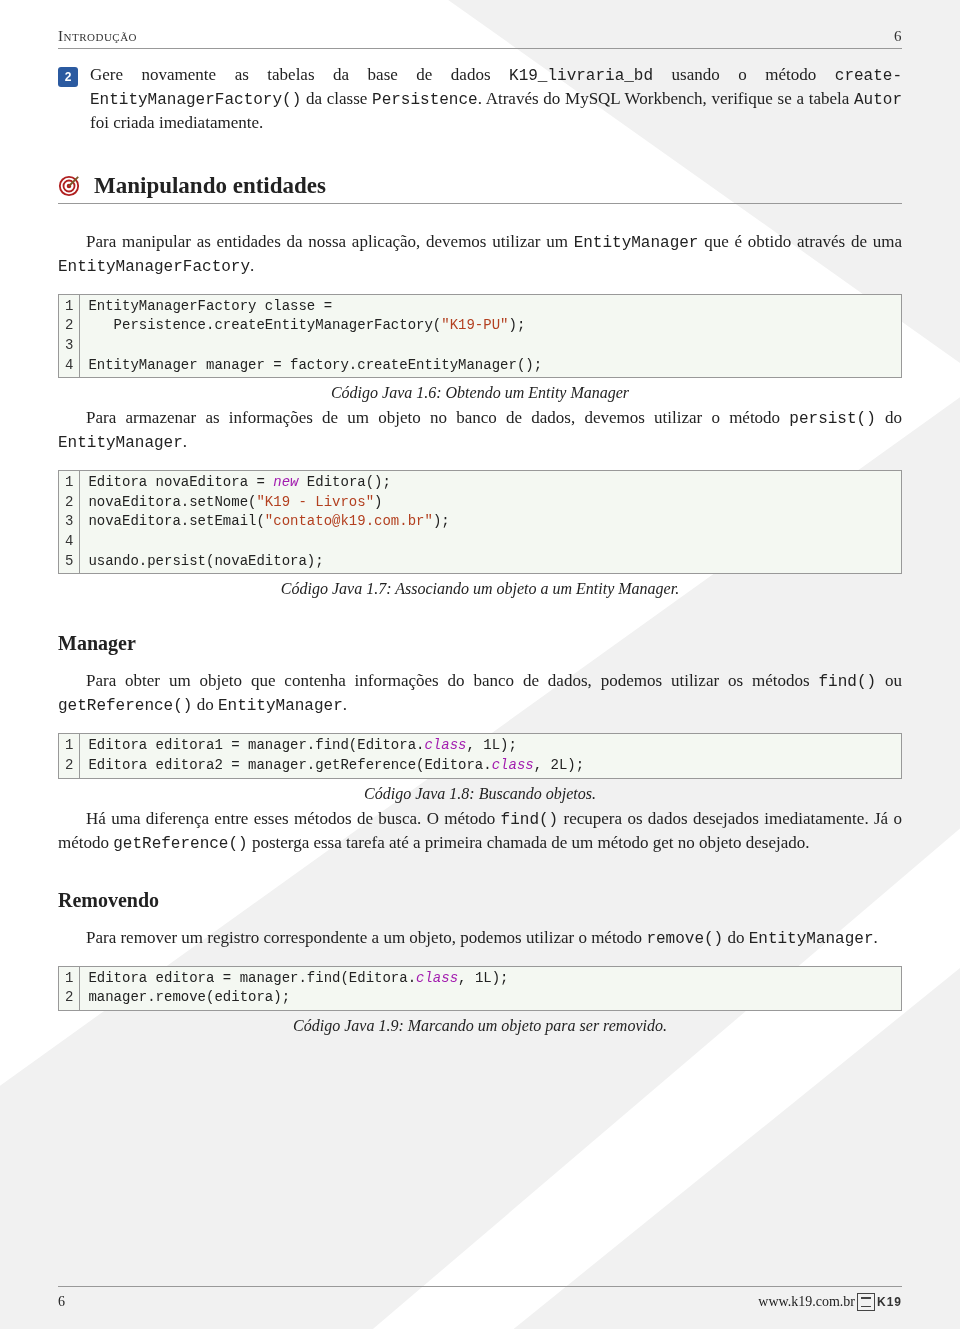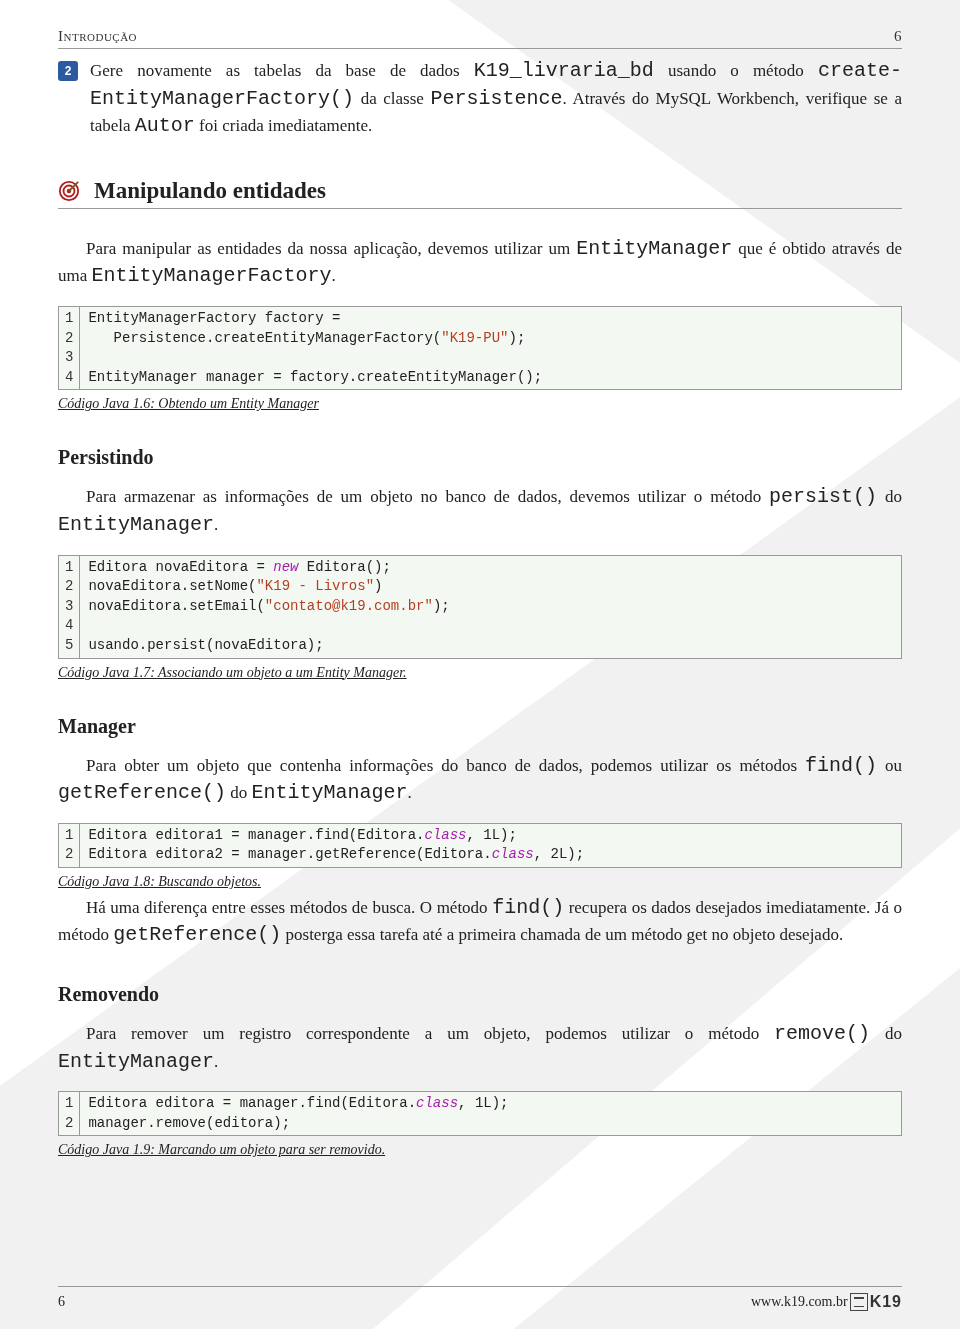--- a/index.html
+++ b/index.html
@@ -27,21 +27,21 @@
   }
   .header-row {
     display: flex;
     justify-content: space-between;
     align-items: baseline;
     font-variant: small-caps;
     font-size: 15px;
     color: #333;
     border-bottom: 1px solid #999;
     padding-bottom: 3px;
-    margin-bottom: 8px;
+    margin-bottom: 14px;
     letter-spacing: 0.5px;
   }
   .step-row {
     display: flex;
     align-items: flex-start;
     gap: 12px;
     margin-bottom: 26px;
   }
   .step-badge {
     width: 20px; height: 20px;
@@ -55,21 +55,21 @@
     justify-content: center;
     flex-shrink: 0;
     margin-top: 4px;
     font-family: Arial, sans-serif;
   }
   .body-text {
     font-size: 17px;
     line-height: 1.38;
     text-align: justify;
   }
-  .mono { font-family: 'Courier New', monospace; font-size: 20px; }
+  .mono { font-family: 'Courier New', monospace; font-size: 16px; }
   .section-row {
     display: flex;
     align-items: center;
     gap: 14px;
     border-bottom: 1px solid #999;
     padding-bottom: 4px;
     margin: 38px 0 26px 0;
     font-family: Liberation Serif, serif;
   }
   .target-icon {
@@ -110,24 +110,24 @@
     user-select: none;
   }
   .code-body {
     padding: 2px 8px;
     white-space: pre;
     overflow: hidden;
   }
   .kw { color: #a21caf; font-style: italic; }
   .str { color: #b34020; }
   .caption {
+    text-align: center;
     font-style: italic;
-    font-size: 14px;
+    font-size: 16px;
     margin: 6px 0 4px 0;
-    text-decoration: underline;
   }
   .footer-row {
     position: absolute;
     left: 58px; right: 58px;
     bottom: 18px;
     border-top: 1px solid #999;
     padding-top: 6px;
     display: flex;
     justify-content: space-between;
     align-items: center;
@@ -139,21 +139,21 @@
     border: 1.5px solid #444;
     position: relative;
   }
   .logo-square::before, .logo-square::after {
     content: ''; position: absolute; background: #444;
   }
   .logo-square::before { left: 3px; top: 3px; right: 3px; height: 1.5px; }
   .logo-square::after  { left: 3px; bottom: 3px; right: 3px; height: 1.5px; }
   .logo-text {
     font-family: Arial, sans-serif;
-    font-size: 16px;
+    font-size: 12px;
     font-weight: 600;
     letter-spacing: 1px;
     color: #333;
   }
 </style>
 </head>
 <body>
 
 <div class="watermark">
   <svg viewBox="0 0 960 1329">
@@ -194,28 +194,27 @@
 
   <p class="para">
     <span>Para manipular as entidades da nossa aplicação, devemos utilizar um </span><span class="mono">EntityManager</span><span> que é obtido através de uma </span><span class="mono">EntityManagerFactory</span><span>.</span>
   </p>
 
   <div class="code-block">
     <div class="code-gutter">1
 2
 3
 4</div>
-    <div class="code-body"><span>EntityManagerFactory factory =</span>
+    <div class="code-body"><span>EntityManagerFactory classe =</span>
 <span>   Persistence.createEntityManagerFactory(</span><span class="str">"K19-PU"</span><span>);</span>
 <span></span>
 <span>EntityManager manager = factory.createEntityManager();</span></div>
   </div>
   <div class="caption">Código Java 1.6: Obtendo um Entity Manager</div>
 
-  <div class="subhead">Persistindo</div>
   <p class="para">
     <span>Para armazenar as informações de um objeto no banco de dados, devemos utilizar o método </span><span class="mono">persist()</span><span> do </span><span class="mono">EntityManager</span><span>.</span>
   </p>
 
   <div class="code-block">
     <div class="code-gutter">1
 2
 3
 4
 5</div>

